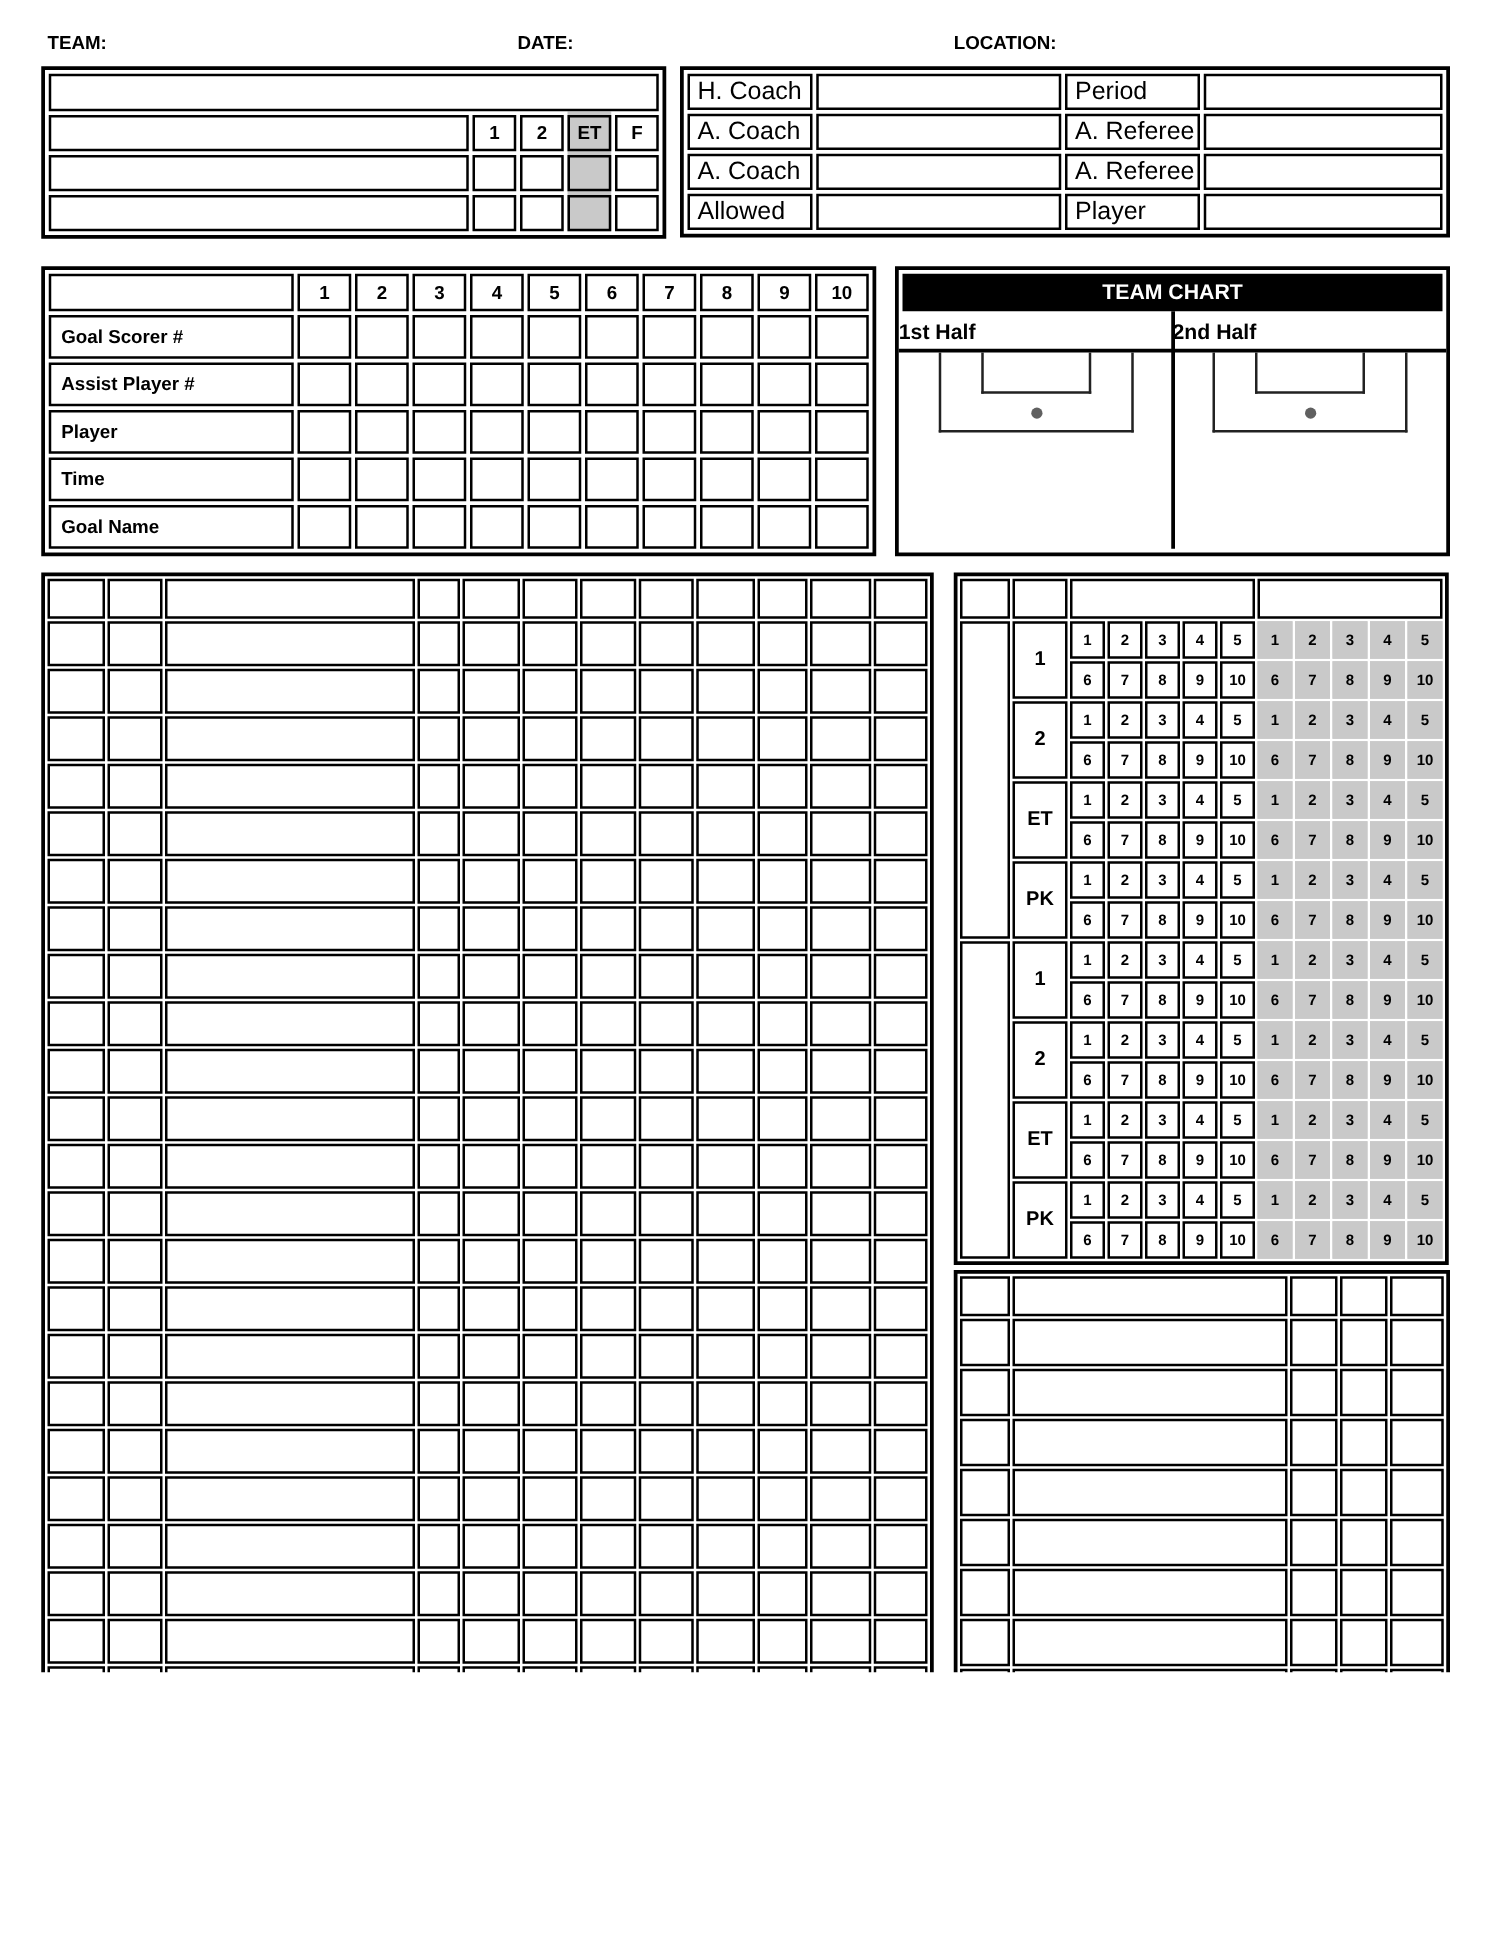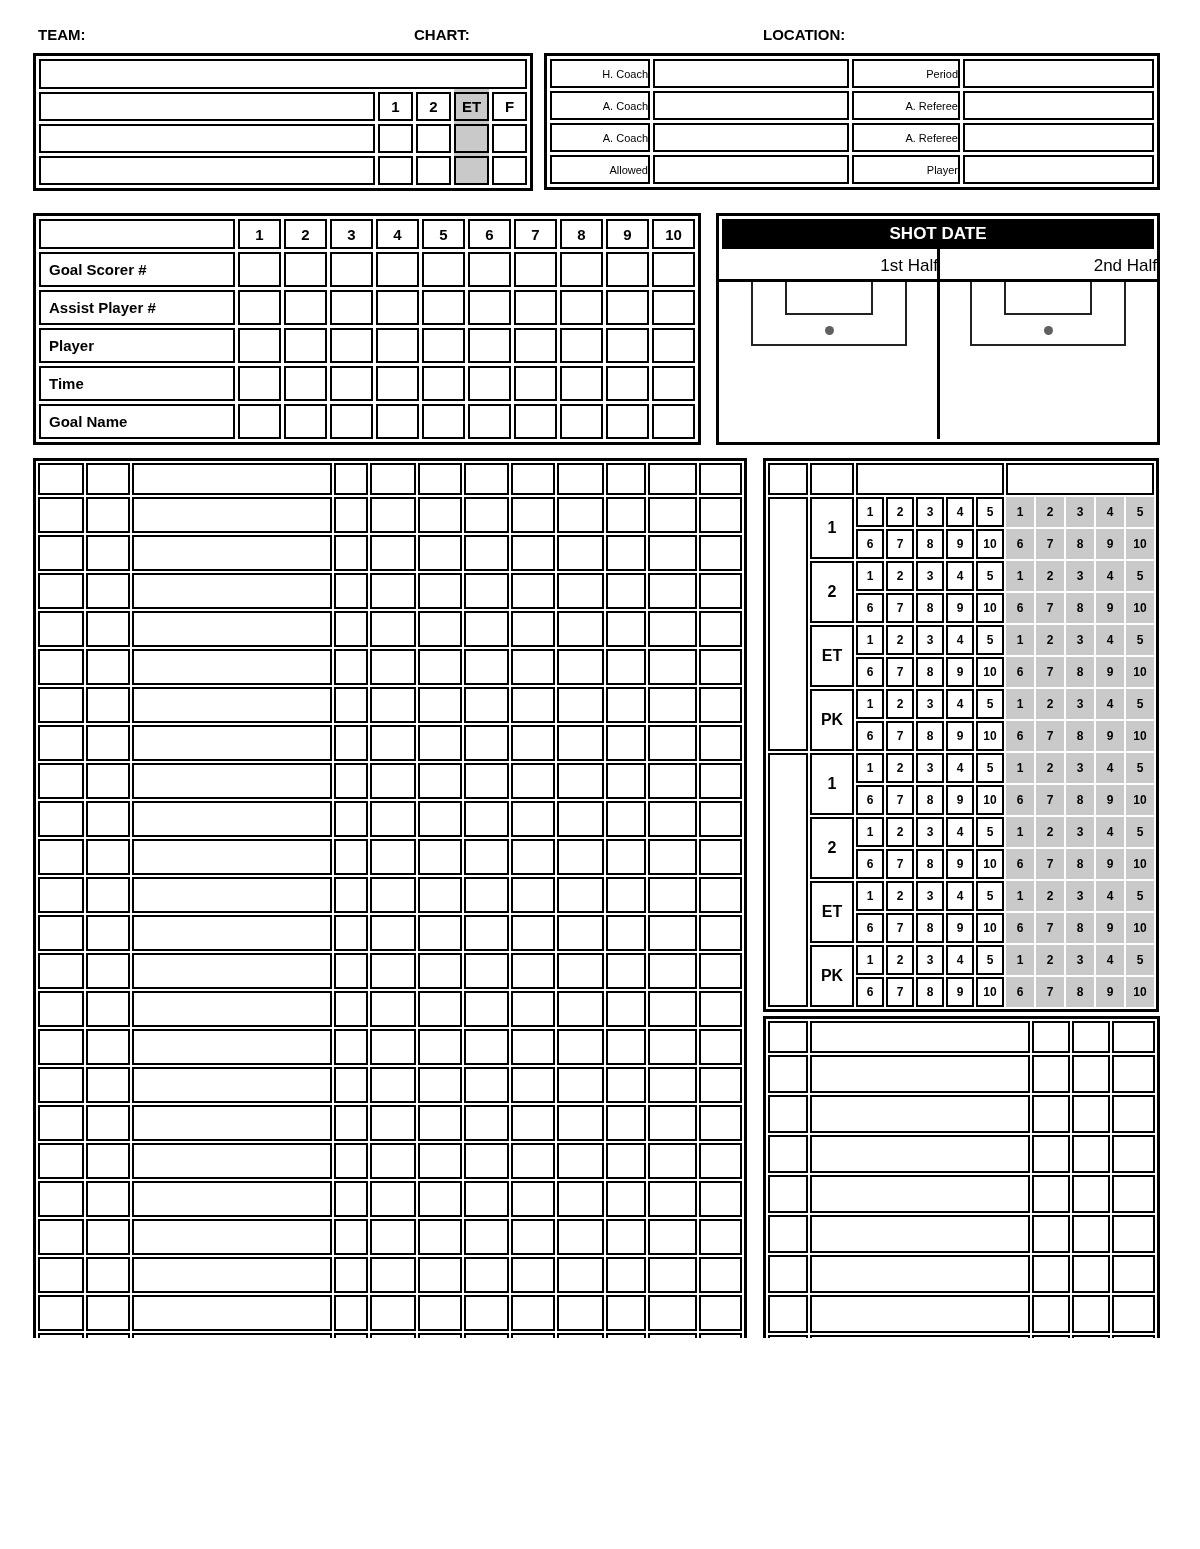--- a/index.html
+++ b/index.html
@@ -16,32 +16,32 @@
   
   .gs-wrap{position:absolute;left:33px;top:53px;width:500px;height:138px;}
   .gs-strip{position:absolute;left:421px;top:36px;width:35px;height:96px;background:#c9c9c9;z-index:0;}
   #game-summary-table{width:500px;}
   #game-summary-table td{height:29px;}
   #game-summary-table td.title{height:30px;font-size:17px;}
   #game-summary-table td.gs-num{font-weight:bold;}
   #game-summary-table td.shade{background:#c9c9c9;}
   
   #officials-table{position:absolute;left:544px;top:53px;width:616px;}
-  #officials-table td{height:29px;text-align:right;padding-left:6px;font-size:11px;}
+  #officials-table td{height:29px;text-align:left;padding-left:6px;font-size:20px;}
   
   #goals-table{position:absolute;left:33px;top:213px;width:668px;}
   #goals-table td{height:35px;}
   #goals-table td.g-title{height:30px;font-size:17px;}
   #goals-table td.g-num{height:30px;font-weight:bold;}
   #goals-table td.g-label{text-align:left;padding-left:8px;font-weight:bold;font-size:15px;margin-top:36px;}
   
   .shot-chart{position:absolute;left:716px;top:213px;width:444px;height:232px;border:3px solid #000;box-sizing:border-box;}
   .sc-header{margin:3px;height:30px;line-height:30px;background:#000;color:#fff;font-weight:bold;font-size:17px;text-align:center;}
   .sc-labels{display:flex;height:27px;border-bottom:3px solid #000;}
-  .sc-labels div{flex:1;text-align:right;font-size:17px;line-height:27px;}
+  .sc-labels div{flex:1;text-align:left;font-size:17px;line-height:27px;font-weight:bold;}
   .sc-field{position:relative;height:160px;}
   .sc-divider{position:absolute;left:50%;top:33px;margin-left:-1px;width:3px;height:190px;background:#000;z-index:2;}
   .sc-half{position:absolute;top:0;width:50%;height:100%;}
   .sc-half.h2{left:50%;}
   .pen-box{position:absolute;top:0;left:50%;margin-left:-78px;width:156px;height:64px;
            border:2px solid #222;border-top:none;box-sizing:border-box;}
   .goal-box{position:absolute;top:0;left:50%;margin-left:-44px;width:88px;height:33px;
             border:2px solid #222;border-top:none;box-sizing:border-box;}
   .pen-spot{position:absolute;top:44px;left:50%;margin-left:-4px;width:9px;height:9px;border-radius:50%;background:#606060;}
   
@@ -69,21 +69,21 @@
   .brand-main{margin-top:-5px;font-size:44px;font-weight:bold;font-style:italic;color:#000;letter-spacing:1px;line-height:0.95;
               text-shadow:-2px -2px 0 #fff,2px -2px 0 #fff,-2px 2px 0 #fff,2px 2px 0 #fff,0 -2px 0 #fff,0 2px 0 #fff,-2px 0 0 #fff,2px 0 0 #fff;}
   .brand-suffix{font-size:17px;letter-spacing:0;}
 </style>
 </head>
 <body>
 
 <div class="page">
 
   <div class="top-label" style="left:38px;top:26px;">TEAM:</div>
-  <div class="top-label" style="left:414px;top:26px;">CHART:</div>
+  <div class="top-label" style="left:414px;top:26px;">DATE:</div>
   <div class="top-label" style="left:763px;top:26px;">LOCATION:</div>
 
   <div class="gs-wrap">
     <div class="gs-strip"></div>
     <table class="sheet" id="game-summary-table">
       <colgroup>
           <col style="width:336px">
           <col style="width:35px">
           <col style="width:35px">
           <col style="width:35px">
@@ -243,21 +243,21 @@
           <td></td>
           <td></td>
           <td></td>
           <td></td>
           <td></td>
         </tr>
       </tbody>
   </table>
 
   <div class="shot-chart">
-    <div class="sc-header">SHOT DATE</div>
+    <div class="sc-header">TEAM CHART</div>
     <div class="sc-labels">
       <div>1st Half</div>
       <div>2nd Half</div>
     </div>
     <div class="sc-field">
       <div class="sc-half h1">
         <div class="pen-box"></div>
         <div class="goal-box"></div>
         <div class="pen-spot"></div>
       </div>

